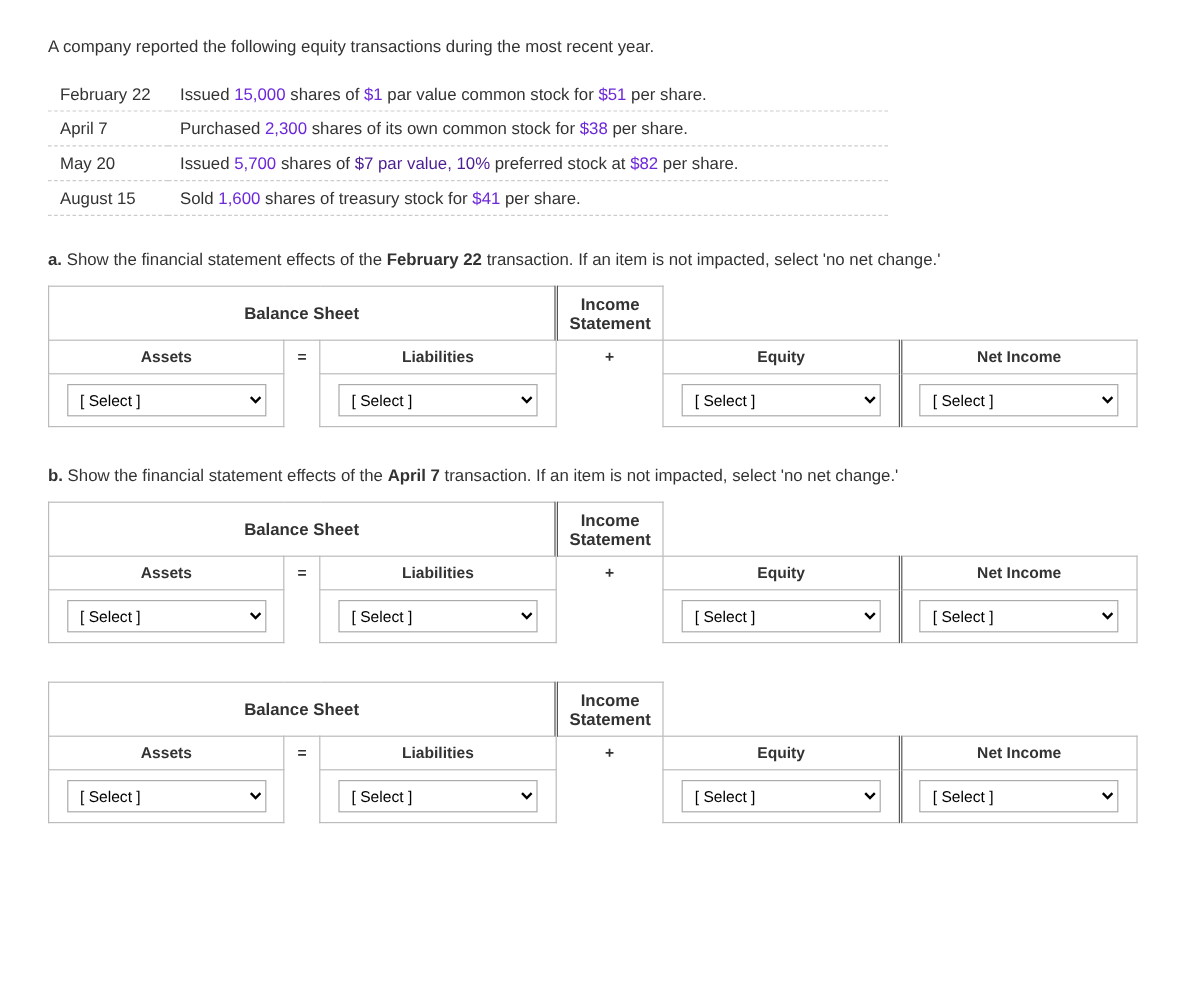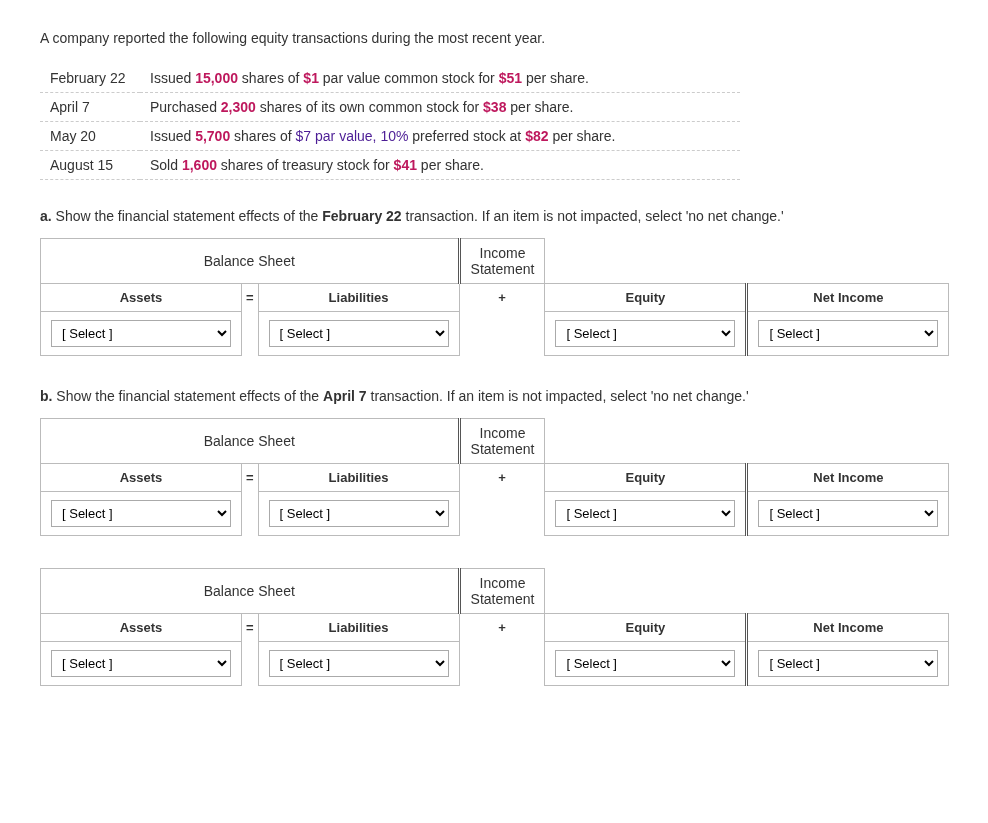--- a/index.html
+++ b/index.html
@@ -35,22 +35,22 @@
       vertical-align: top;
     }
 
     .transactions-table td:first-child {
       font-weight: normal;
       white-space: nowrap;
       width: 100px;
     }
 
     .highlight-green {
-      color: #be185d;
-      font-weight: bold;
+      color: #6d28d9;
+      font-weight: normal;
     }
 
     .highlight-red {
       color: #4c1d95;
     }
 
     .question-text {
       margin-bottom: 14px;
       font-size: 14px;
       margin-top: 10px;
@@ -96,38 +96,38 @@
       text-align: center;
       font-size: 16px;
       padding: 0 4px !important;
     }
 
     select {
       border: 1px solid #aaa;
       background: #fff;
       padding: 4px 6px;
       font-size: 13px;
-      width: 180px;
+      width: 166px;
       cursor: pointer;
       appearance: auto;
     }
 
     .section-header {
       text-align: center;
       font-weight: bold;
       border-bottom: 1px solid #bbb;
     }
 
     .balance-sheet-header {
       border-right: 1px solid #bbb;
     }
 
     .main-header-row th {
       padding: 6px 10px;
-      font-weight: normal;
+      font-weight: bold;
     }
   </style>
 </head>
 <body>
 
 <p class="intro-text">A company reported the following equity transactions during the most recent year.</p>
 
 <table class="transactions-table">
   <tbody>
     <tr>

